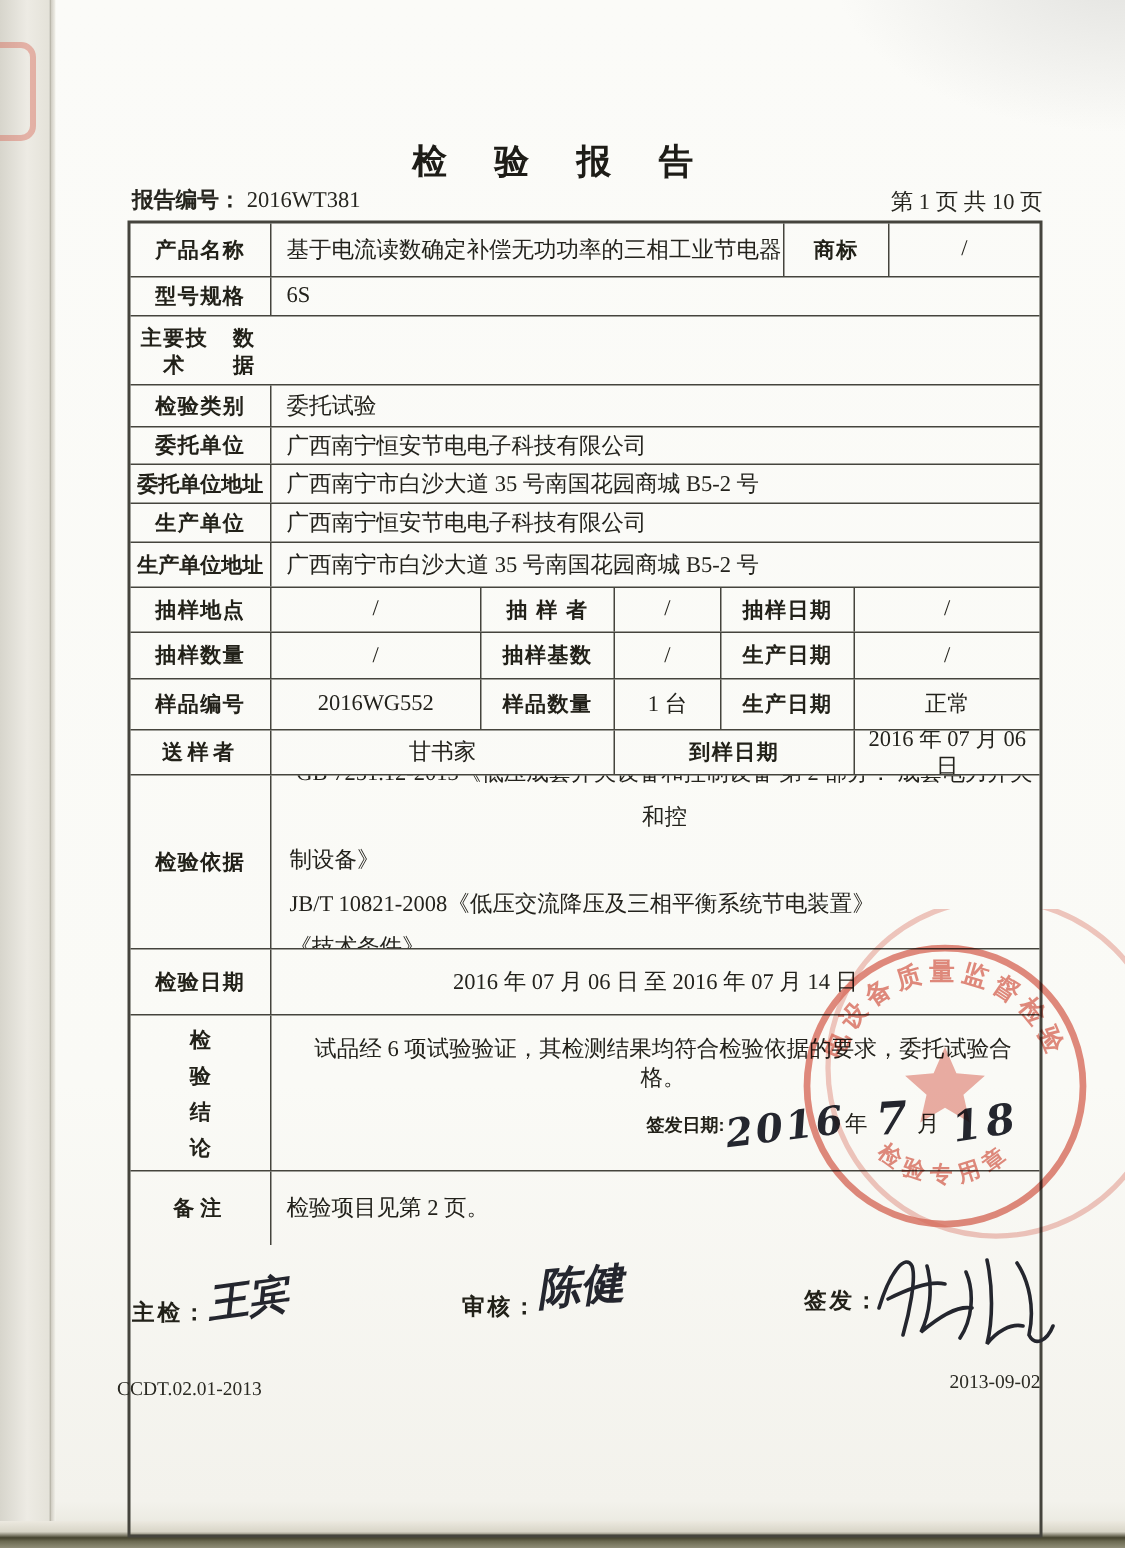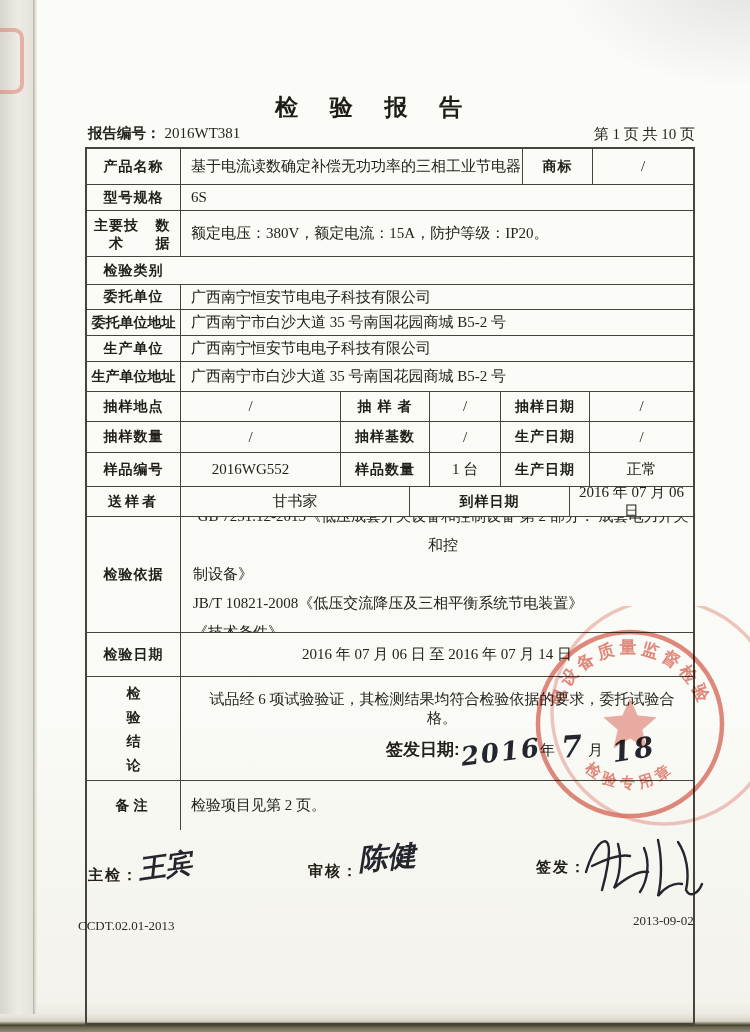--- a/index.html
+++ b/index.html
@@ -31,35 +31,35 @@
   .tbl{position:absolute;left:85px;top:147px;width:610px;height:878px;
     border:2px solid #45443d;box-sizing:border-box;}
   .row{display:flex;width:100%;box-sizing:border-box;border-bottom:1px solid #45443d;}
   .row:last-child{border-bottom:none;}
   .c{box-sizing:border-box;border-left:1px solid #45443d;display:flex;
      align-items:center;justify-content:center;text-align:center;overflow:hidden;}
   .c:first-child{border-left:none;}
   .lab{font-family:"Liberation Sans","DejaVu Sans",sans-serif;font-weight:bold;
      font-size:14px;letter-spacing:1px;color:#222119;}
   .w-lab{width:93px;flex:none;}
-  .w-v1{width:140px;flex:none;} .w-v2{width:89px;flex:none;margin-left:20px;}
+  .w-v1{width:140px;flex:none;} .w-v2{width:89px;flex:none;}
   .w-v3{width:71px;flex:none;} .w-v4{width:89px;flex:none;}
   .w-brandv{flex:1;} .w-rest{flex:1;}
   .w-prod{width:342px;flex:none;} .w-brand{width:70px;flex:none;}
   .w-send1{width:229px;flex:none;} .w-send2{width:160px;flex:none;}
   .val{font-size:15px;color:#23221c;}
   .left{justify-content:flex-start;text-align:left;padding-left:10px;}
   .two-line{flex-direction:row;line-height:18px;justify-content:center;}
   .basis-cell{flex-direction:column;align-items:flex-start;justify-content:center;
      padding-left:12px;line-height:29px;}
   .vert-lab{flex-direction:column;line-height:24px;letter-spacing:0;}
   .concl-cell{position:relative;align-items:flex-start;justify-content:flex-start;
      padding:13px 8px 0 18px;}
   .sign-date{position:absolute;left:205px;top:50px;white-space:nowrap;font-size:15px;}
-  .sign-date .lab{font-size:17px;letter-spacing:0;}
+  .sign-date .lab{font-size:12px;letter-spacing:0;margin-left:45px;}
   .hand{font-style:italic;font-weight:600;color:#24262e;
      font-family:"DejaVu Serif","Liberation Serif",serif;}
   .hw-year{display:inline-block;font-size:26px;transform:rotate(-7deg) translateY(6px);letter-spacing:2px;}
   .hw-mon{display:inline-block;font-size:30px;transform:rotate(-4deg) translateY(2px);margin:0 6px;}
   .hw-day{display:inline-block;font-size:28px;transform:rotate(-9deg) translateY(4px);margin-left:8px;letter-spacing:3px;}
   
   .sig-label{position:absolute;font-family:"Liberation Sans","DejaVu Sans",sans-serif;
      font-weight:bold;font-size:15px;letter-spacing:2px;color:#222119;}
   .sig-name{position:absolute;font-size:27px;}
   
@@ -96,25 +96,25 @@
     <div class="row" style="height:26px">
       <div class="c lab w-lab">型号规格</div>
       <div class="c val w-rest left">6S</div>
     </div>
 
     <div class="row" style="height:46px">
       <div class="c lab w-lab two-line">
         <span>主要技术</span>
         <span>数  据</span>
       </div>
-      <div class="c val w-rest left">额定电压：380V，额定电流：15A，防护等级：IP20。</div>
     </div>
 
     <div class="row" style="height:28px">
       <div class="c lab w-lab">检验类别</div>
+      <div class="c val w-rest left">委托试验</div>
     </div>
 
     <div class="row" style="height:25px">
       <div class="c lab w-lab">委托单位</div>
       <div class="c val w-rest left">广西南宁恒安节电电子科技有限公司</div>
     </div>
 
     <div class="row" style="height:26px">
       <div class="c lab w-lab" style="letter-spacing:0">委托单位地址</div>
       <div class="c val w-rest left">广西南宁市白沙大道 35 号南国花园商城 B5-2 号</div>

